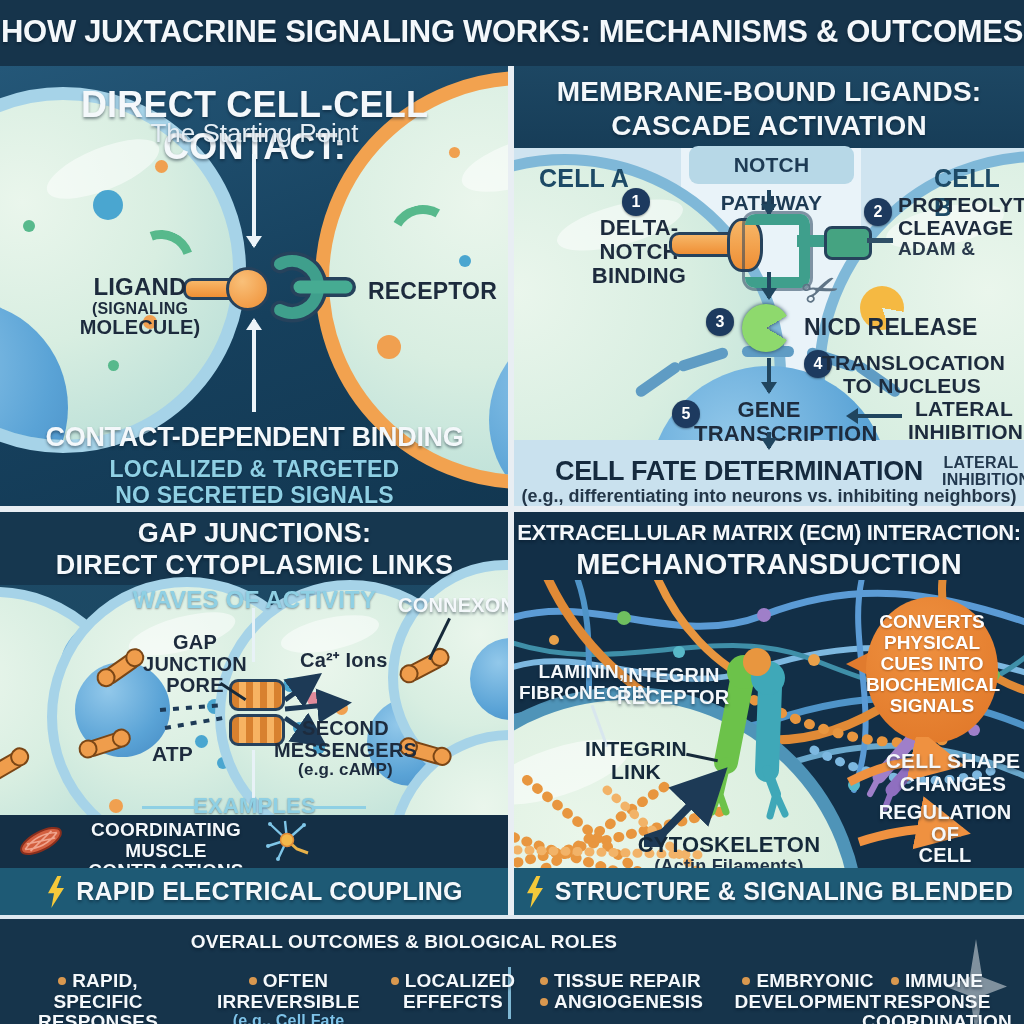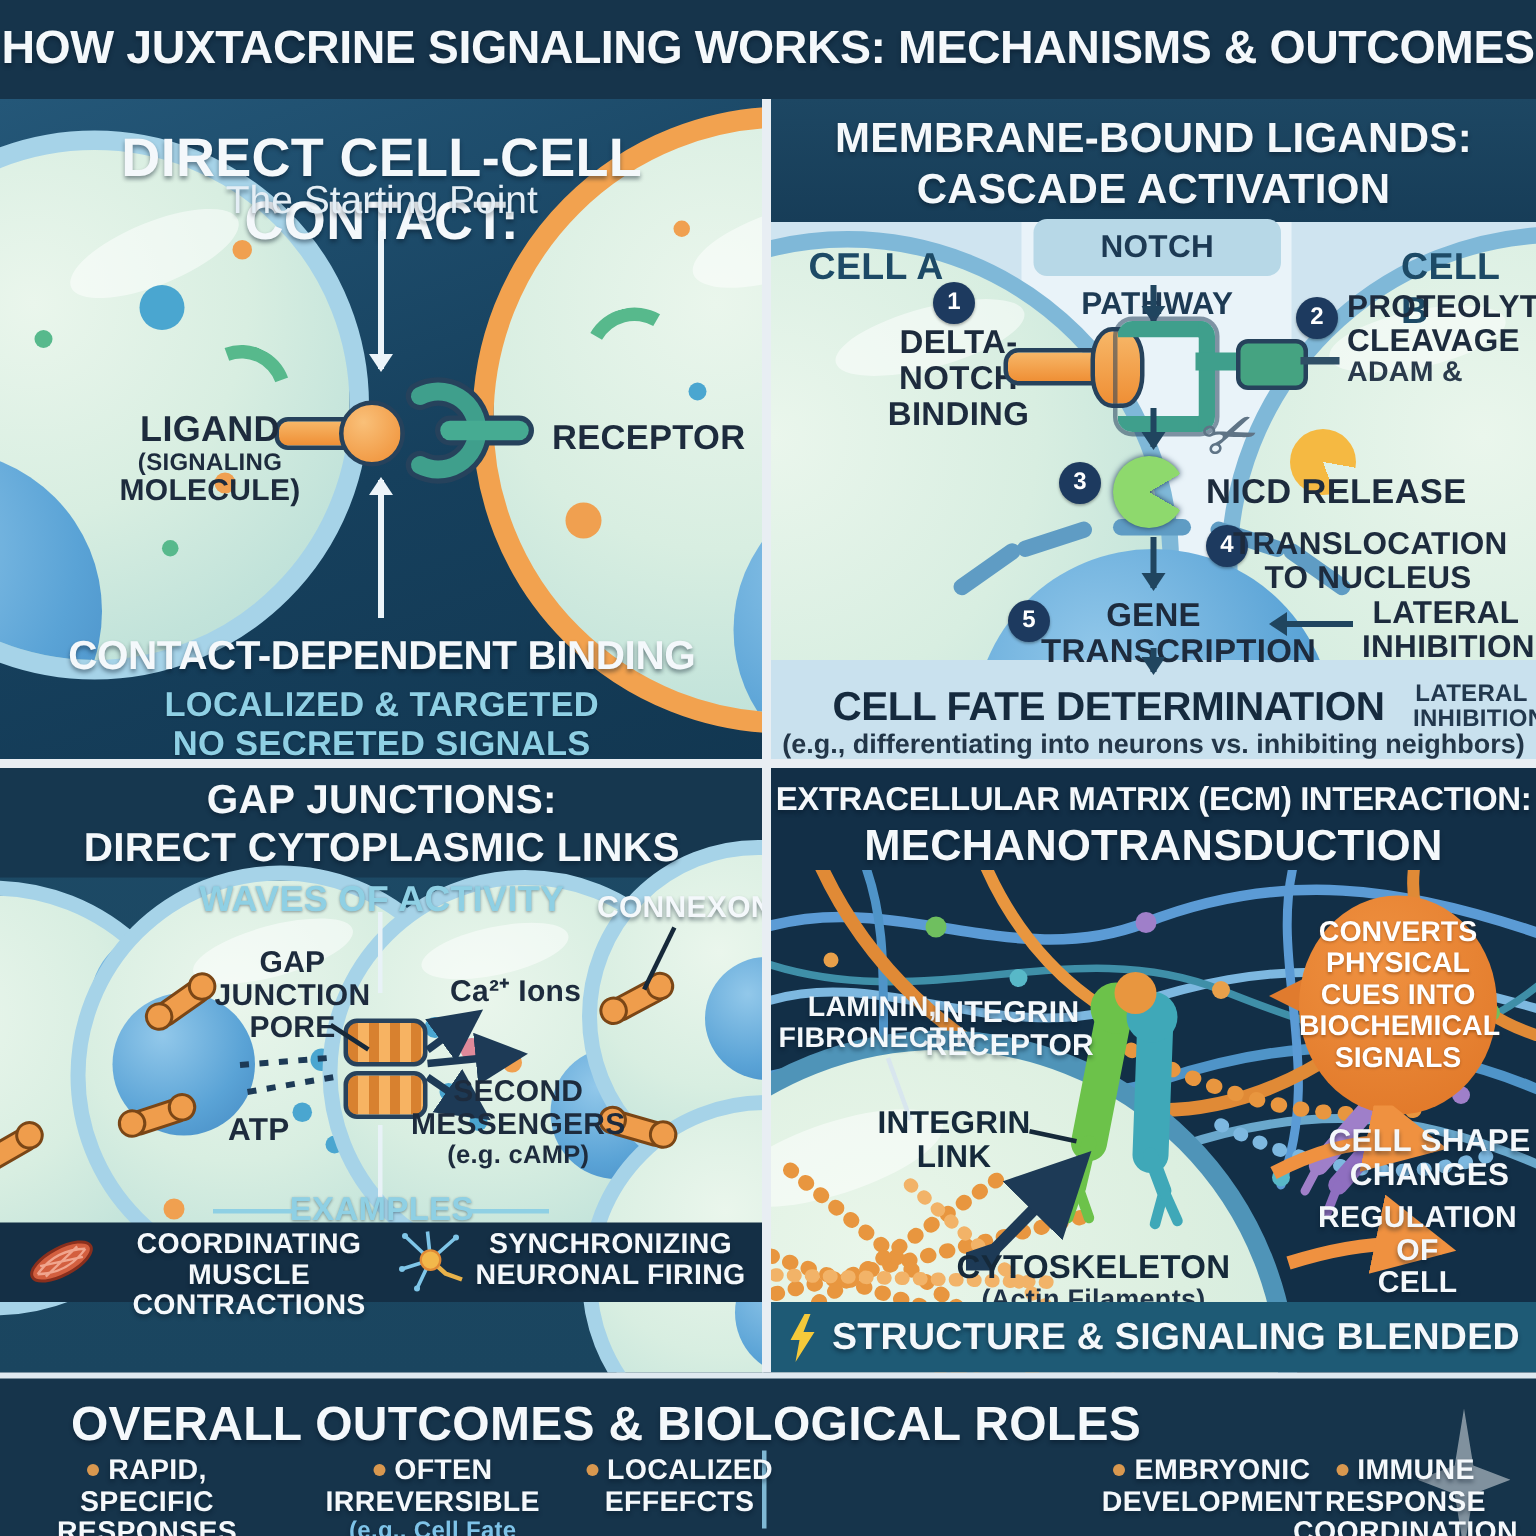--- a/index.html
+++ b/index.html
@@ -296,25 +296,27 @@
       <g stroke="#7fc6e8" stroke-width="2.4" fill="none">
         <path d="M23 22 L6 6 M23 22 L21 3 M23 22 L40 7 M23 22 L4 28 M23 22 L14 41"></path>
         <path d="M23 22 L33 31 L44 35" stroke="#e8b24a" stroke-width="3"></path>
       </g>
       <circle cx="23" cy="22" r="6.5" fill="#f2b84b" stroke="#e08a36" stroke-width="1.5"></circle>
       <circle cx="6" cy="6" r="2" fill="#7fc6e8"></circle>
         <circle cx="40" cy="7" r="2" fill="#7fc6e8"></circle>
       <circle cx="4" cy="28" r="2" fill="#7fc6e8"></circle>
         <circle cx="14" cy="41" r="2" fill="#7fc6e8"></circle>
     </svg>
-    <div class="abs b tw c lin" style="left:312px;top:308px;width:190px;font-size:19px">
-      <div>SYNCHRONIZING</div>
-        <div>NEURONAL FIRING</div>
-    </div>
-
+
+    <div class="abs" style="left:0;top:356px;width:509px;height:47px;background:#1e5a75;display:flex;align-items:center;justify-content:center;gap:10px">
+      <svg width="20" height="32" viewBox="0 0 14 24">
+        <path d="M8 0 L1 13 H5.5 L3.5 24 L13 9 H7.5 L11 0 Z" fill="#f5c93a"></path>
+        </svg>
+      <span class="b tw" style="font-size:25px">RAPID ELECTRICAL COUPLING</span>
+    </div>
   </div>
 
   <div class="abs" style="left:514px;top:512px;width:510px;height:403px;overflow:hidden;background:#122f47">
 
     <svg class="abs" style="left:0;top:68px" width="510" height="252" viewBox="0 0 510 252">
       <g fill="none" stroke-linecap="round">
         <path d="M-10 40 C80 10 160 70 250 35 S420 10 520 45" stroke="#5b9bd5" stroke-width="7"></path>
         <path d="M-10 90 C70 60 150 120 240 90 S400 60 520 95" stroke="#7db8e0" stroke-width="6"></path>
         <path d="M-10 140 C90 110 170 170 260 140 S430 110 520 150" stroke="#4f94c8" stroke-width="7"></path>
         <path d="M-10 190 C80 160 180 215 270 185 S430 160 520 200" stroke="#6aa8cc" stroke-width="6"></path>
@@ -450,36 +452,40 @@
       <span class="b tw" style="font-size:25px">STRUCTURE &amp; SIGNALING BLENDED</span>
     </div>
   </div>
 
   <div class="abs" style="left:508px;top:66px;width:6px;height:849px;background:#e8eef3;z-index:40"></div>
   <div class="abs" style="left:0;top:506px;width:1024px;height:6px;background:#e8eef3;z-index:40"></div>
   <div class="abs" style="left:0;top:915px;width:1024px;height:4px;background:#dfe9f0;z-index:40"></div>
 
   <div class="abs" style="left:0;top:919px;width:1024px;height:105px;background:#16344b">
     <div class="spark" style="left:945px;top:20px;width:62px;height:95px"></div>
-    <div class="abs b tw c" style="left:0;top:12px;width:808px;font-size:32px">OVERALL OUTCOMES &amp; BIOLOGICAL ROLES</div>
+    <div class="abs b tw c" style="left:0;top:12px;width:808px;font-size:19px">OVERALL OUTCOMES &amp; BIOLOGICAL ROLES</div>
     <div class="abs" style="left:508px;top:48px;width:3px;height:52px;background:#7fb8d4"></div>
 
     <div class="abs b tw c lin" style="left:14px;top:52px;width:168px;font-size:19px">
       <div><span class="blt"></span><span>RAPID, SPECIFIC</span></div>
       <div>RESPONSES</div>
     </div>
     <div class="abs b tw c lin" style="left:186px;top:52px;width:205px;font-size:19px">
       <div><span class="blt"></span><span>OFTEN IRREVERSIBLE</span></div>
       <div style="font-size:16px;color:#7ec3e8;font-weight:bold">(e.g., Cell Fate Commitment)</div>
     </div>
     <div class="abs b tw c lin" style="left:388px;top:52px;width:130px;font-size:19px">
       <div><span class="blt"></span><span>LOCALIZED</span></div>
       <div>EFFEFCTS</div>
     </div>
 
+    <div class="abs b tw lin" style="left:540px;top:52px;width:170px;font-size:19px">
+      <div><span class="blt"></span><span>TISSUE REPAIR</span></div>
+      <div><span class="blt"></span><span>ANGIOGENESIS</span></div>
+    </div>
     <div class="abs b tw c lin" style="left:728px;top:52px;width:160px;font-size:19px">
       <div><span class="blt"></span><span>EMBRYONIC</span></div>
       <div>DEVELOPMENT</div>
     </div>
     <div class="abs b tw c lin" style="left:852px;top:52px;width:170px;font-size:19px">
       <div><span class="blt"></span><span>IMMUNE RESPONSE</span></div>
       <div>COORDINATION</div>
     </div>
   </div>
 

